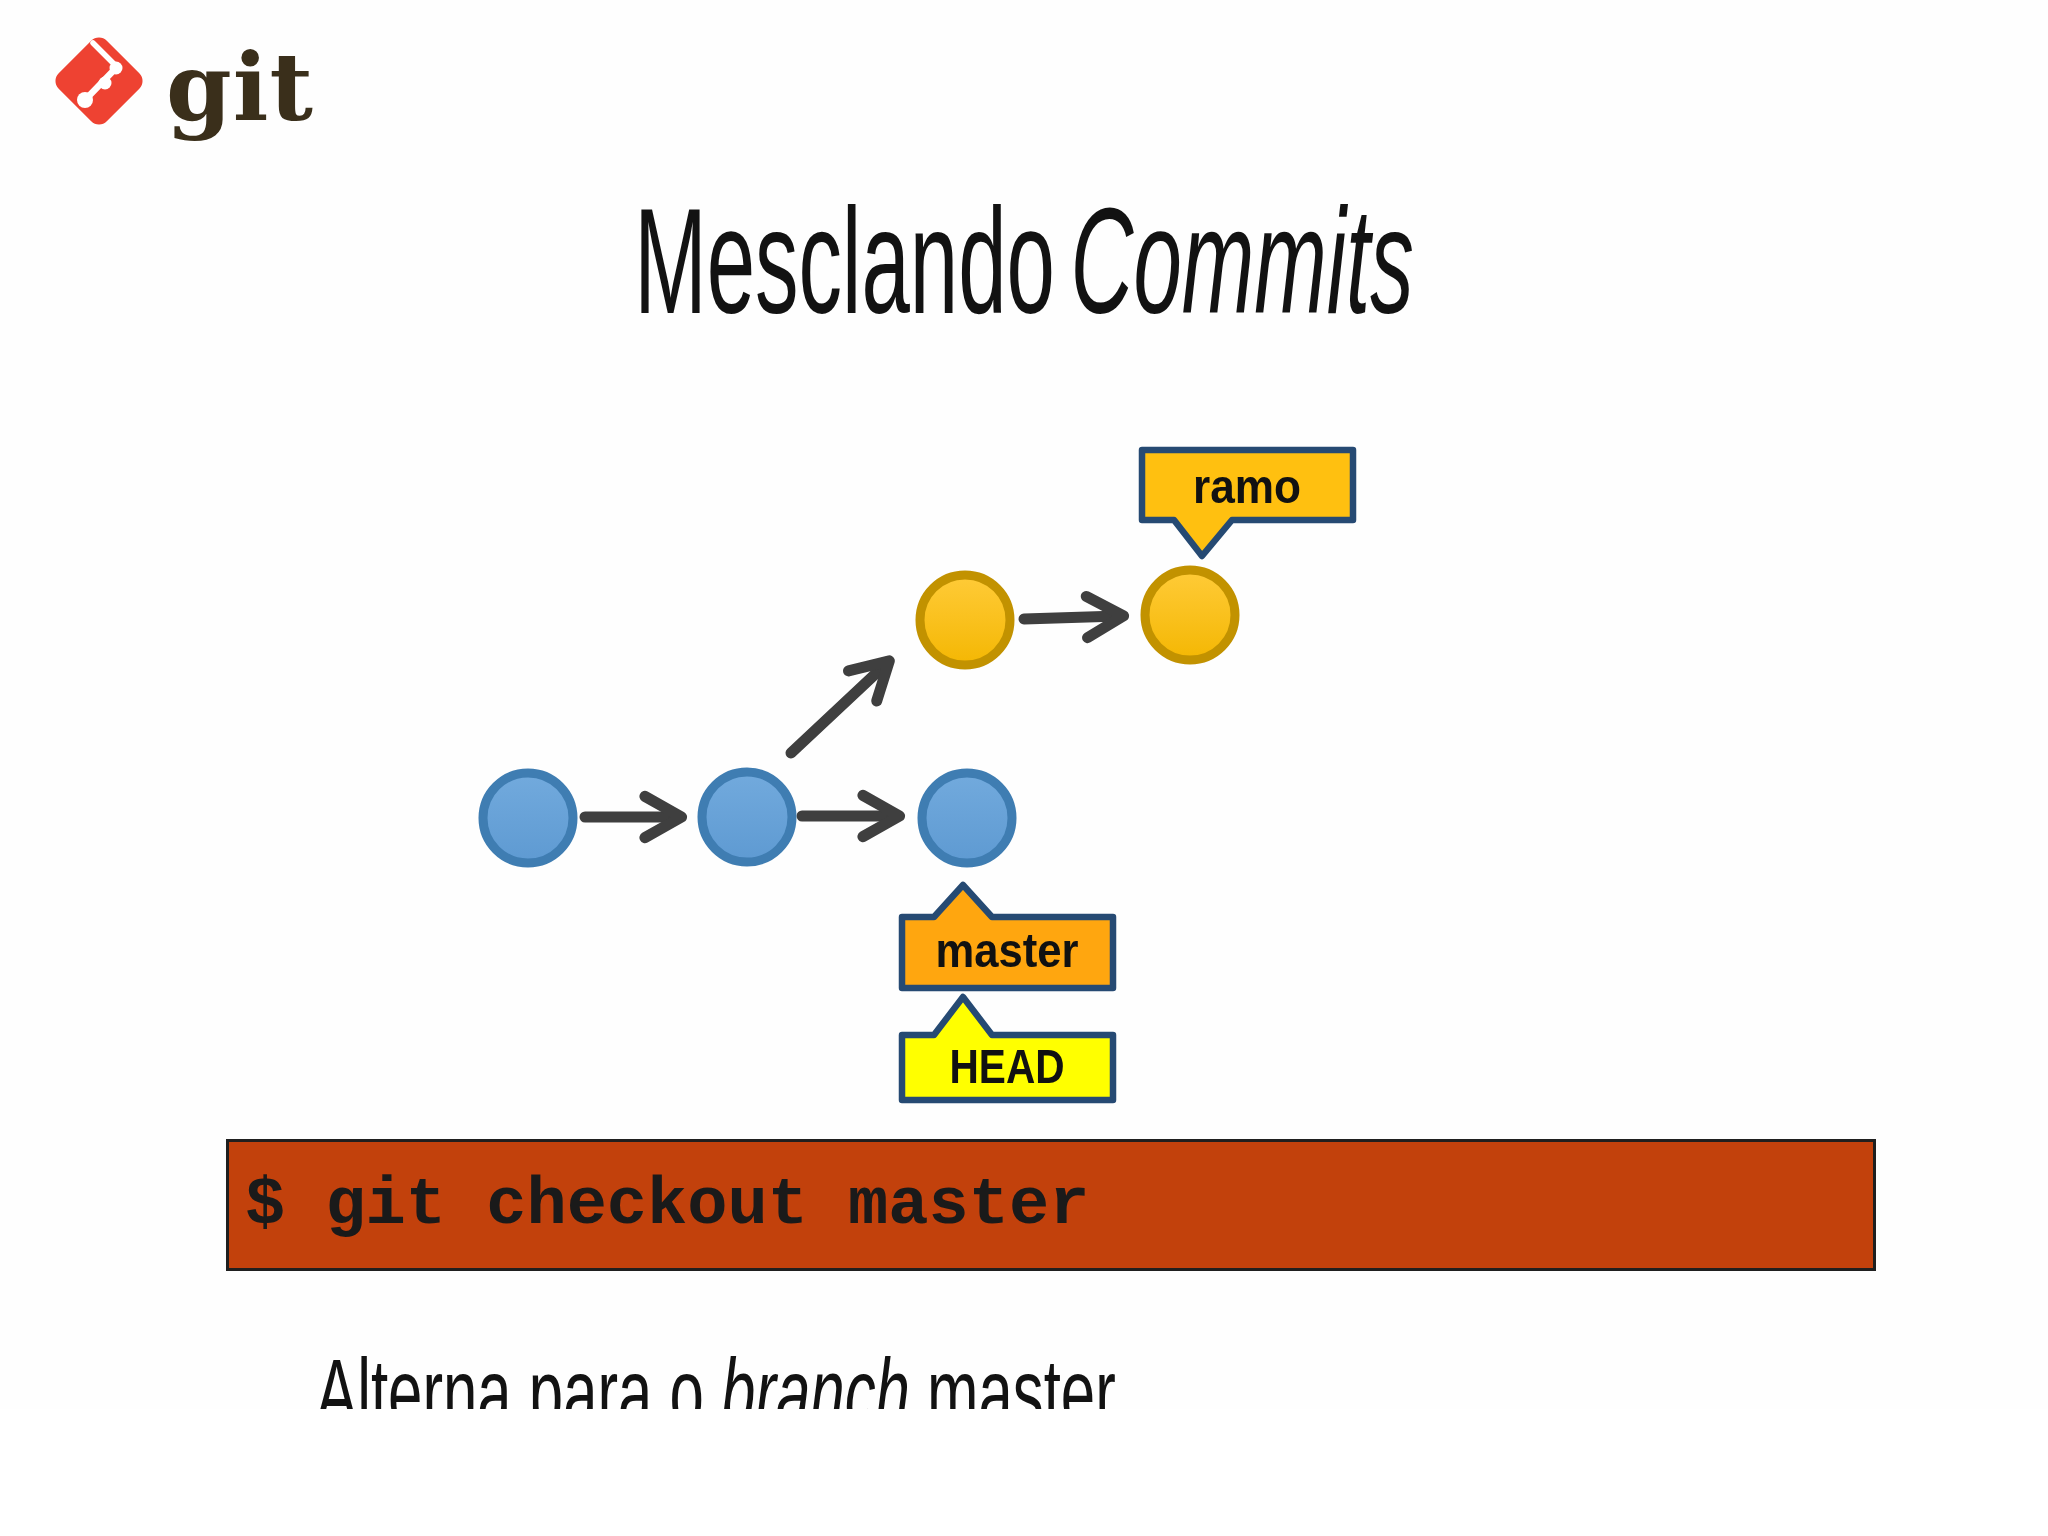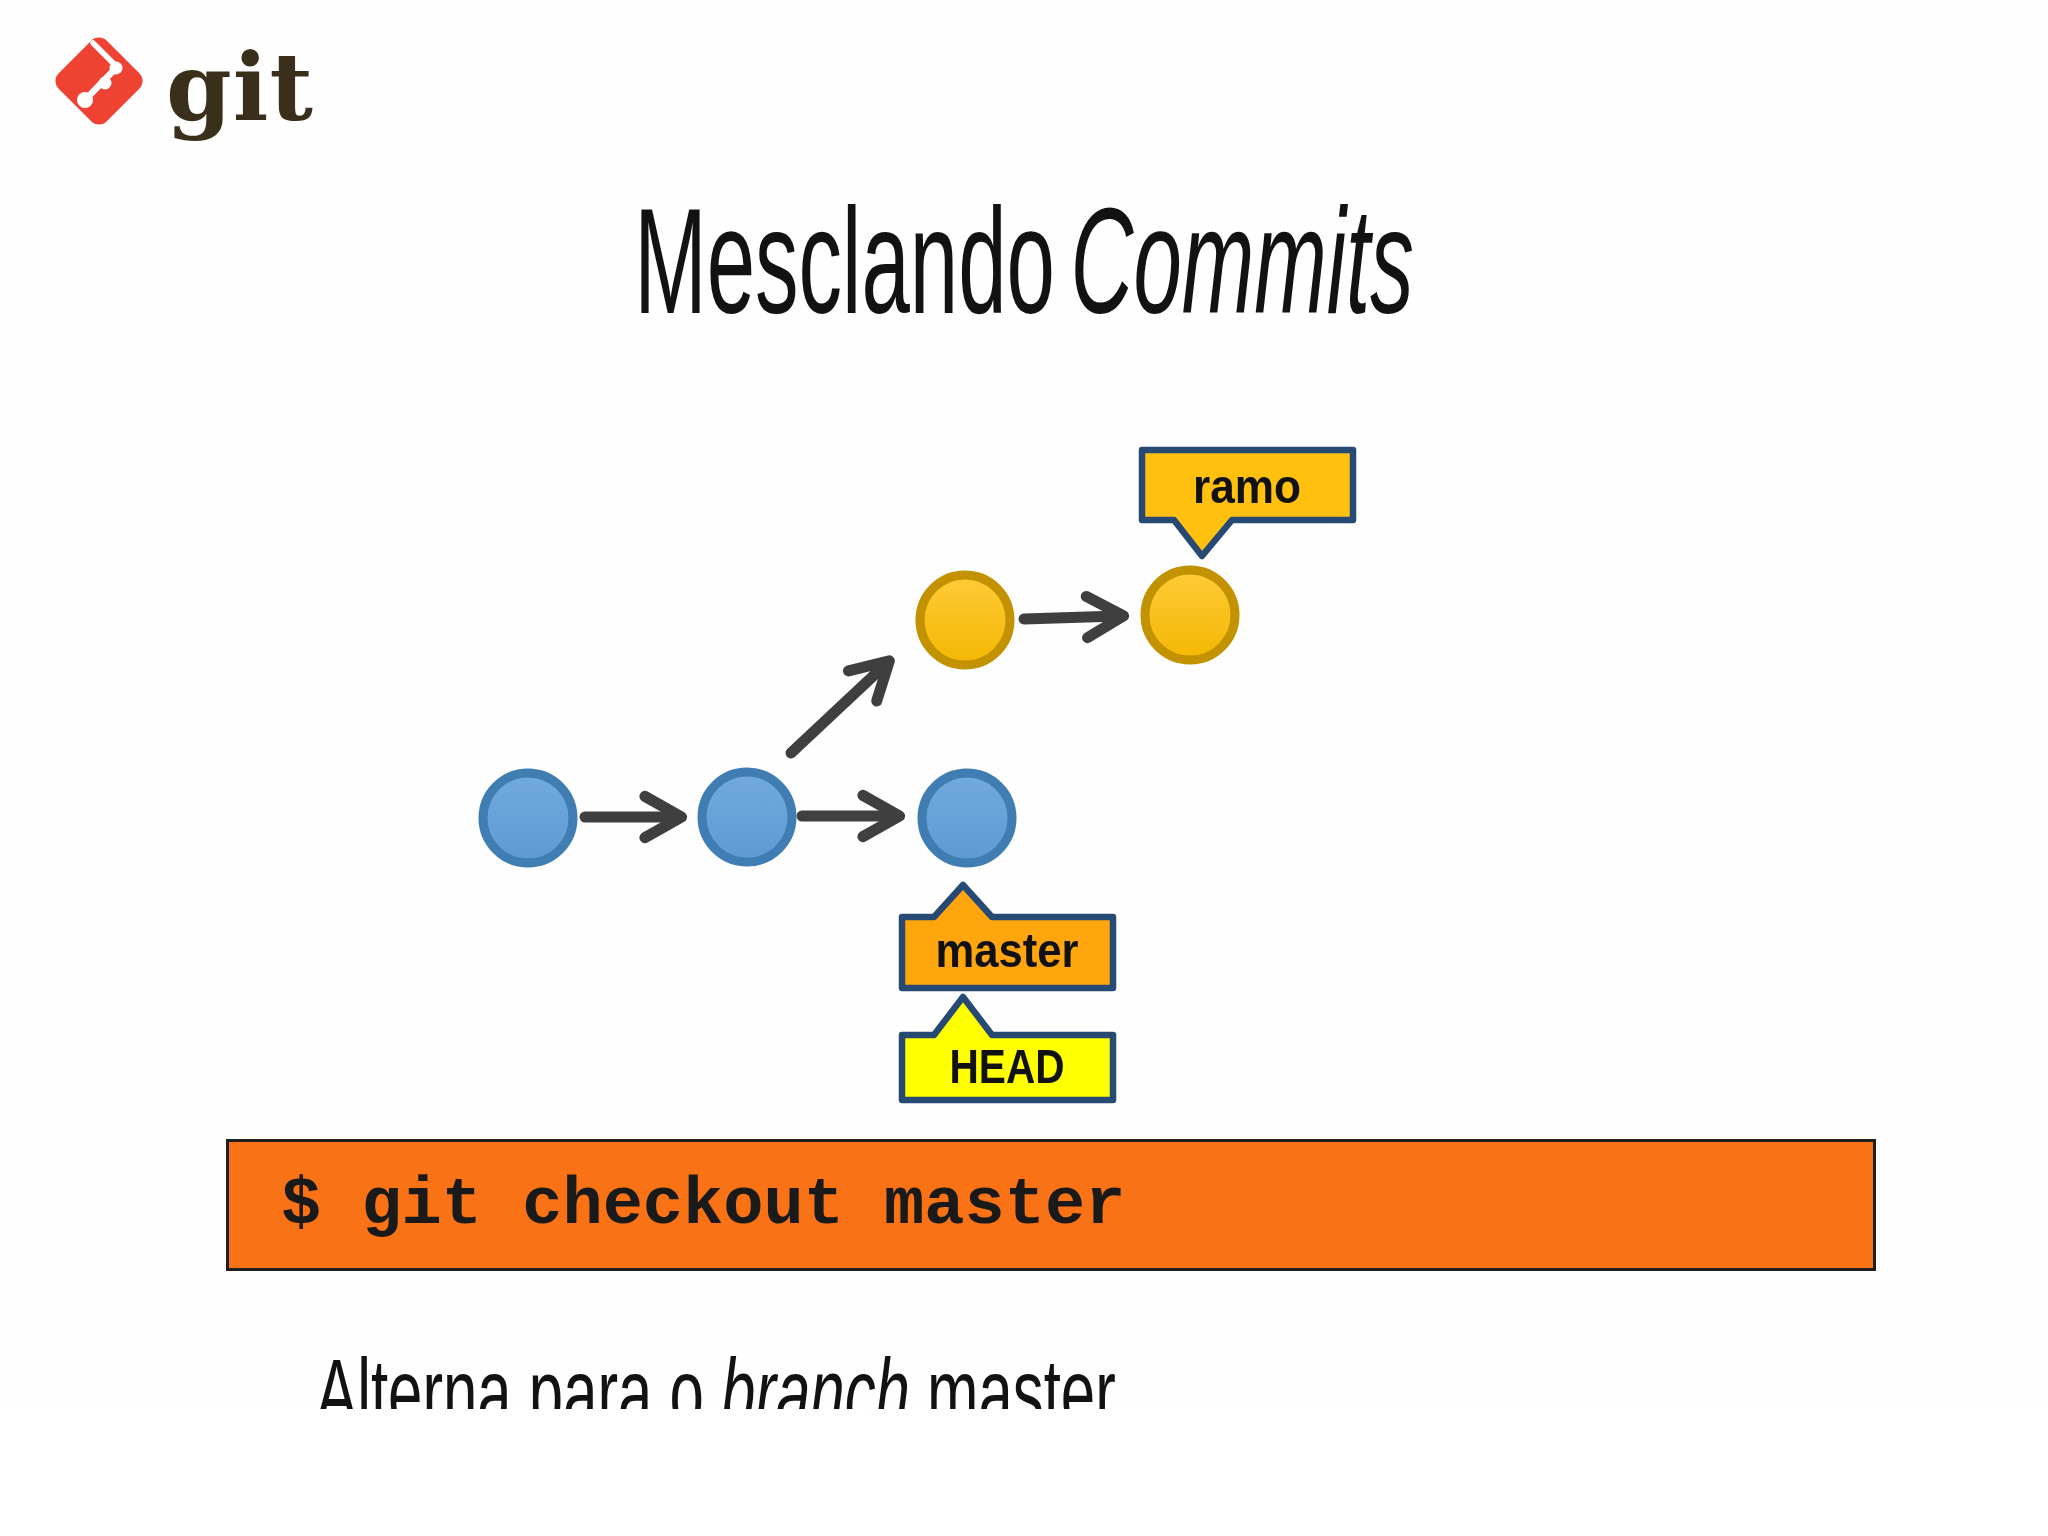--- a/index.html
+++ b/index.html
@@ -17,22 +17,22 @@
          transform:scaleX(0.58);transform-origin:50% 50%;}
   .it{font-style:italic;}
   .title .it{margin-left:0.18em;}
 
   
   .diagram{position:absolute;left:0;top:0;width:2048px;height:1536px;}
   .label-text{font-family:"Liberation Sans",sans-serif;font-weight:700;font-size:48px;fill:#111111;}
 
   
   .cmdbox{position:absolute;left:226px;top:1139px;width:1650px;height:132px;
-          background:#f97316;border:3px solid #1f1f1f;box-sizing:border-box;
-          display:flex;align-items:center;padding-left:36px;}
+          background:#c2410c;border:3px solid #1f1f1f;box-sizing:border-box;
+          display:flex;align-items:center;}
   .cmd{font-family:"Liberation Mono",monospace;font-weight:700;font-size:67px;
        color:#1a1a1a;padding-left:16px;white-space:pre;}
 
   
   .caption{position:absolute;left:316px;top:1345px;margin:0;font-size:95px;line-height:95px;
            color:#121212;white-space:nowrap;transform:scaleX(0.65);transform-origin:0 50%;}
 
   
   .watermark{position:absolute;left:1380px;top:1440px;font-size:54px;line-height:54px;
              font-style:italic;font-weight:700;color:#f2eef5;white-space:nowrap;

